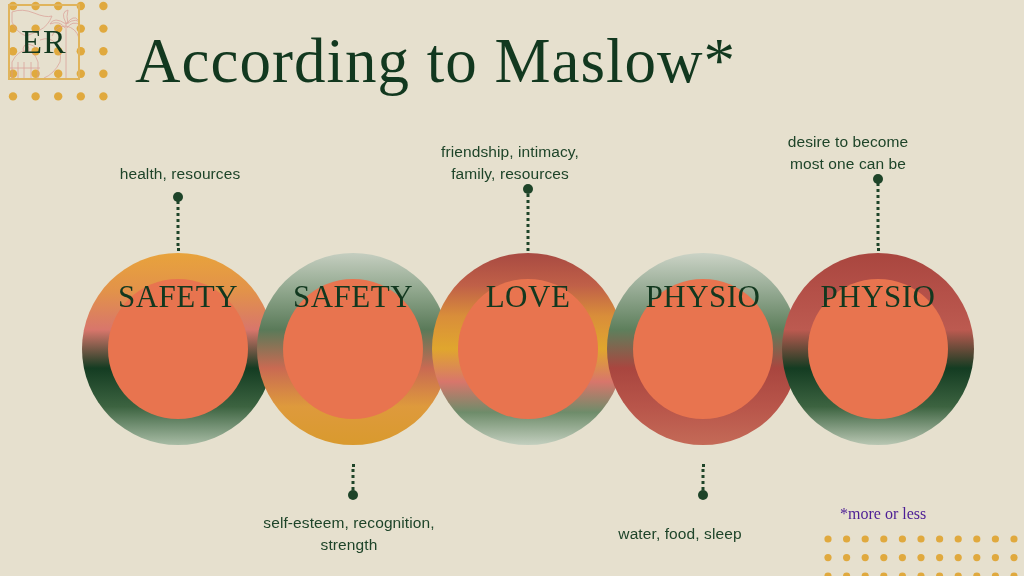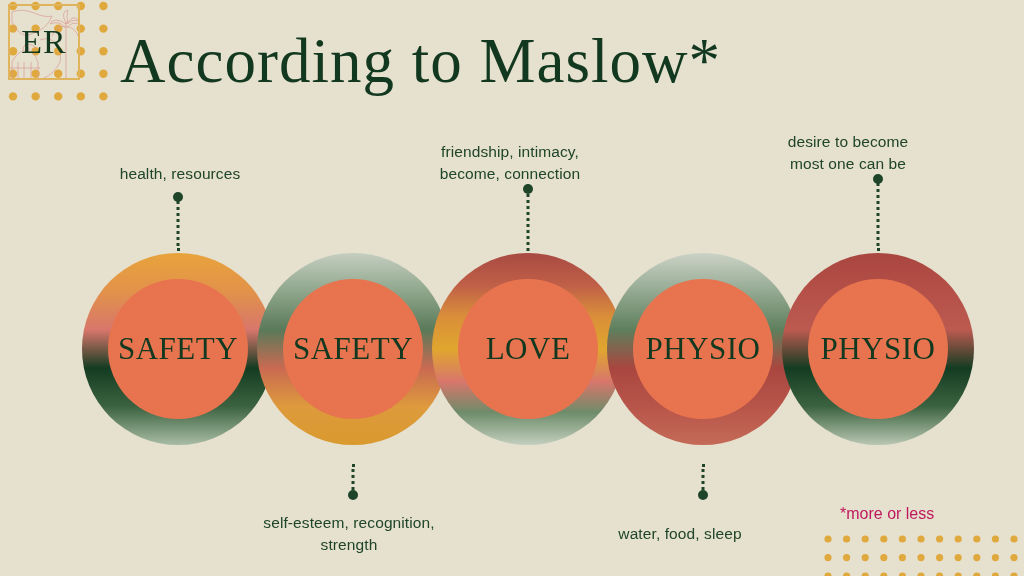--- a/index.html
+++ b/index.html
@@ -18,56 +18,56 @@
     border:2px solid #E0B45C; background:transparent; overflow:hidden;
   }
   .logo-art { position:absolute; inset:0; }
   .logo-text {
     position:absolute; inset:0; display:flex; align-items:center; justify-content:center;
     font-family:"Liberation Serif", serif; font-size:34px; color:#12381F;
     letter-spacing:1px; font-weight:400;
   }
   .dotgrid-tl { position:absolute; left:0; top:0; width:130px; height:110px; }
   .page-title {
-    position:absolute; left:120px; top:30px;
+    position:absolute; left:135px; top:30px;
     font-family:"Liberation Serif", serif;
     font-size:63px; line-height:1; color:#12381F;
     letter-spacing:1px; white-space:nowrap;
   }
 
   
   .circle-row { position:absolute; left:0; top:0; width:1024px; height:576px; }
   .node { position:absolute; width:192px; height:192px; top:253px; }
   .node .outer {
     position:absolute; inset:0; border-radius:50%; overflow:hidden;
   }
   .node .outer .g { position:absolute; inset:0; }
   .node .inner {
     position:absolute; left:26px; top:26px; width:140px; height:140px;
     border-radius:50%; background:#E8744F;
-    display:flex; align-items:center; justify-content:center;
+    display:flex; justify-content:center;
   }
   .node .inner span {
     font-family:"Liberation Serif", serif;
     font-size:31px; color:#12381F; letter-spacing:0.5px; white-space:nowrap;
   }
 
   
   .ann { position:absolute; color:#1E4429; font-size:15.5px; line-height:1.45;
          text-align:center; white-space:pre-line; letter-spacing:.1px; }
   .leader { position:absolute; }
   .leader .stem {
     position:absolute; left:50%; transform:translateX(-50%);
     width:0; border-left:3px dotted #1E4429;
   }
   .leader .knob {
     position:absolute; left:50%; transform:translateX(-50%);
     width:10px; height:10px; border-radius:50%; background:#1E4429;
   }
-  .footnote { position:absolute; color:#be185d; font-size:16px; }
+  .footnote { position:absolute; color:#4c1d95; font-size:16px;font-family:Liberation Serif, serif; }
   .dotgrid-br { position:absolute; }
 </style>
 </head>
 <body>
 
 <div id="stage">
 
   <svg class="dotgrid-tl" viewBox="0 0 130 110" width="130" height="110">
     <g id="tl-dots" fill="#E0A93E">
         <circle cx="13" cy="6" r="4.2"></circle>
@@ -175,21 +175,21 @@
         <div class="stem" style="top:0; height:32px;"></div>
         <div class="knob" style="bottom:-4px;"></div>
       </div>
       <div class="ann" style="left: 234px; top: 512px; width: 230px; text-align: center;">self-esteem, recognition,
 strength</div>
       <div class="leader" style="left: 518px; top: 188px; width: 20px; height: 63px;">
         <div class="stem" style="top:0; height:63px;"></div>
         <div class="knob" style="top:-4px;"></div>
       </div>
       <div class="ann" style="left: 416px; top: 141px; width: 188px;">friendship, intimacy,
-become, connection</div>
+family, resources</div>
       <div class="leader" style="left: 693px; top: 464px; width: 20px; height: 32px;">
         <div class="stem" style="top:0; height:32px;"></div>
         <div class="knob" style="bottom:-4px;"></div>
       </div>
       <div class="ann" style="left: 590px; top: 523px; width: 180px;">water, food, sleep</div>
       <div class="leader" style="left: 868px; top: 178px; width: 20px; height: 73px;">
         <div class="stem" style="top:0; height:73px;"></div>
         <div class="knob" style="top:-4px;"></div>
       </div>
       <div class="ann" style="left: 758px; top: 131px; width: 180px;">desire to become

